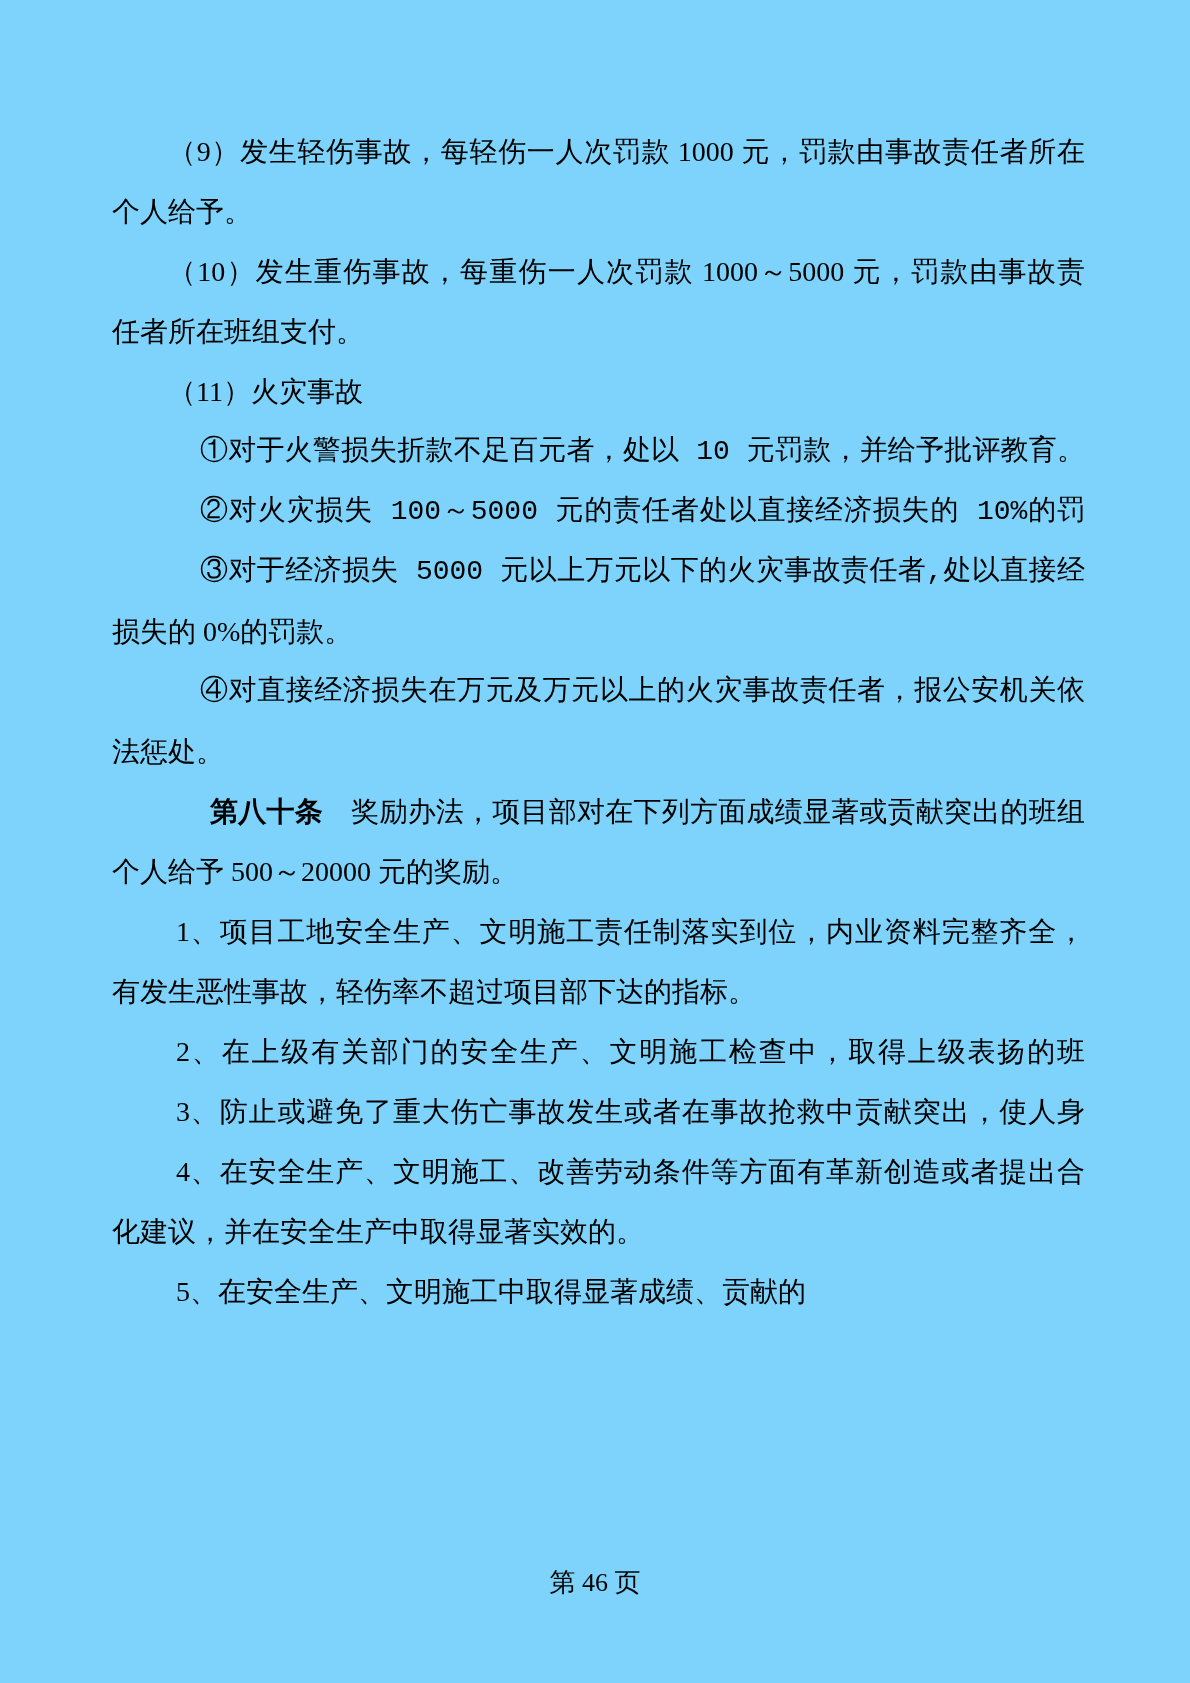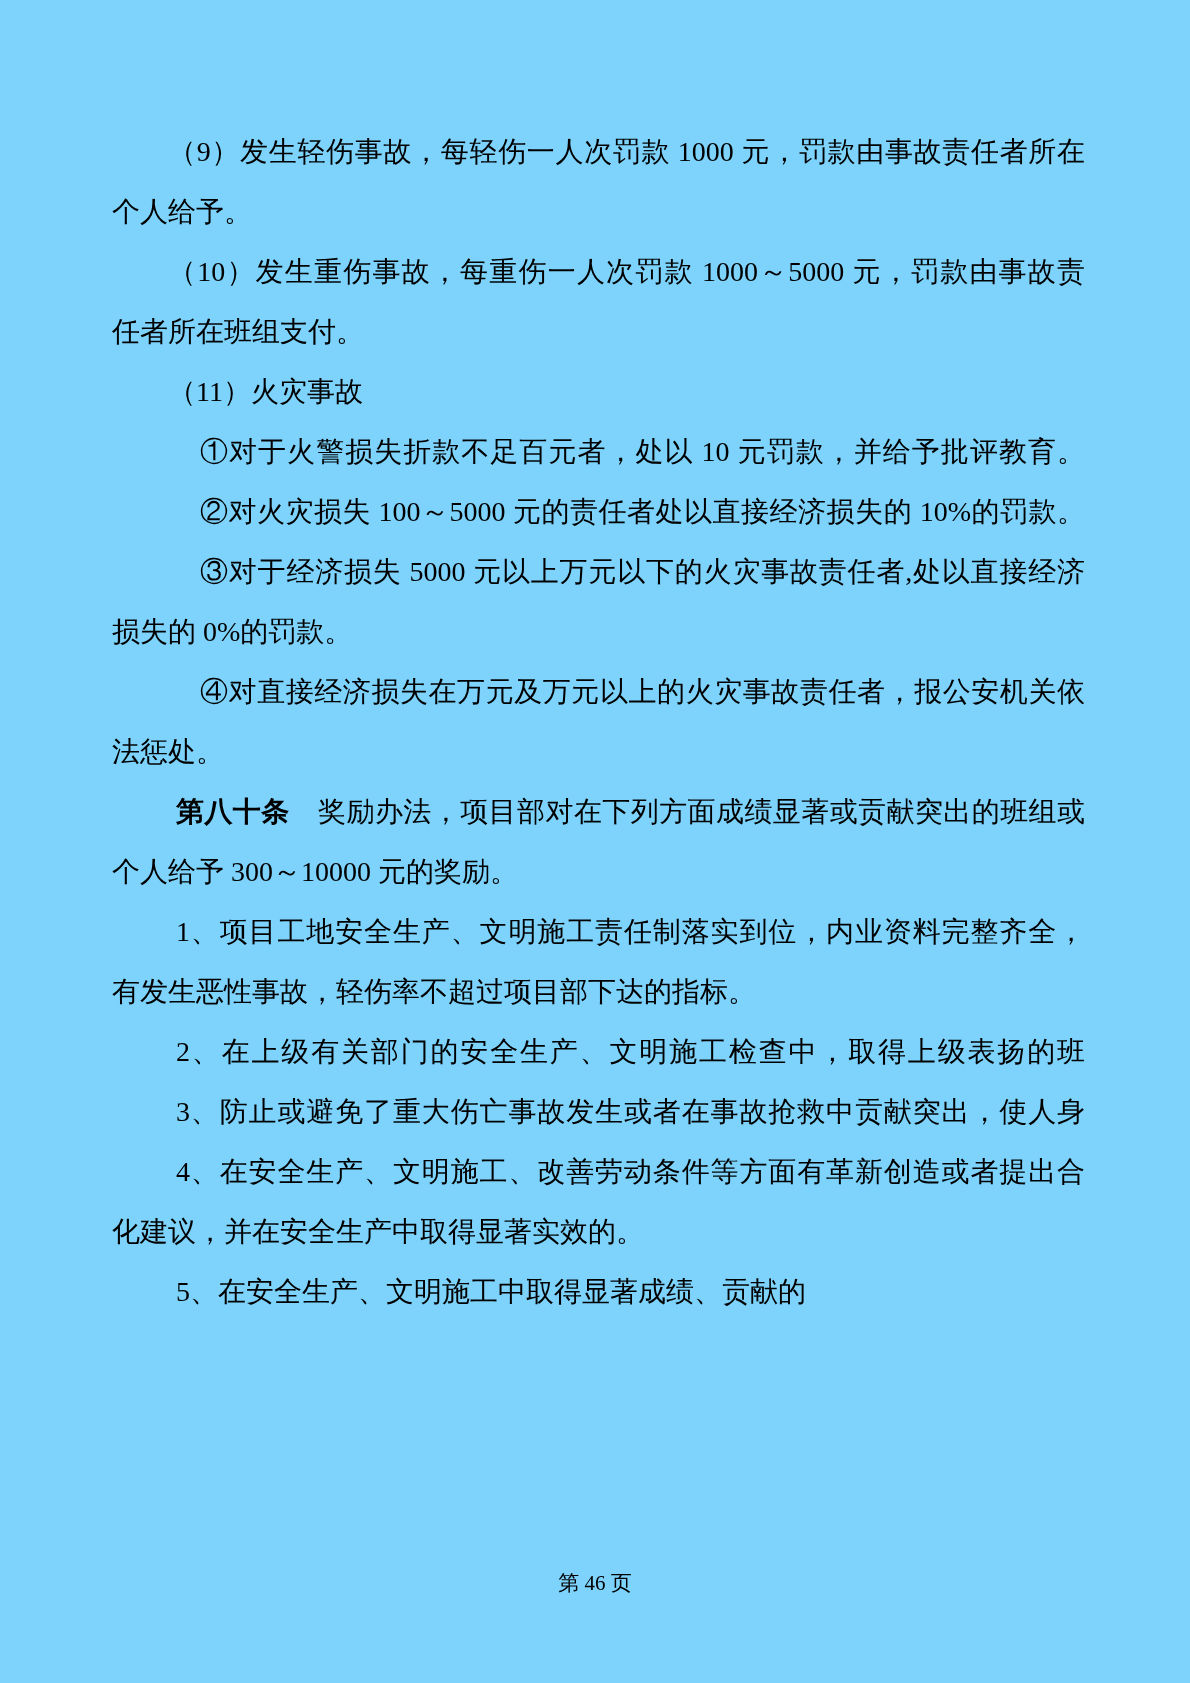--- a/index.html
+++ b/index.html
@@ -33,29 +33,29 @@
   
   .j {
     text-align: justify;
     text-align-last: justify;
   }
   
   .n2 { padding-left: 56px; }
   
   .b2 { padding-left: 64px; }
   
-  .n3 { padding-left: 88px; }
-  .bold { font-weight: bold; }
+  .n3 { padding-left: 88px; font-family: Liberation Mono, monospace; }
+  .bold { font-weight: bold; margin-left: 34px; }
   .footer {
     position: absolute;
     left: 0;
     top: 1568px;
     width: 100%;
     text-align: center;
-    font-size: 21px;
+    font-size: 26px;
     line-height: 30px;
     color: #000000;
   }
 </style>
 </head>
 <body>
 
 <div class="page">
   <div class="body-text">
     <div class="line n2 j">（9）发生轻伤事故，每轻伤一人次罚款 1000 元，罚款由事故责任者所在</div>
@@ -63,21 +63,21 @@
     <div class="line n2 j">（10）发生重伤事故，每重伤一人次罚款 1000～5000 元，罚款由事故责</div>
     <div class="line">任者所在班组支付。</div>
     <div class="line n2">（11）火灾事故</div>
     <div class="line n3 j">①对于火警损失折款不足百元者，处以 10 元罚款，并给予批评教育。</div>
     <div class="line n3 j">②对火灾损失 100～5000 元的责任者处以直接经济损失的 10%的罚款。</div>
     <div class="line n3 j">③对于经济损失 5000 元以上万元以下的火灾事故责任者,处以直接经济</div>
     <div class="line">损失的 0%的罚款。</div>
     <div class="line n3 j">④对直接经济损失在万元及万元以上的火灾事故责任者，报公安机关依</div>
     <div class="line">法惩处。</div>
     <div class="line b2 j"><span class="bold">第八十条</span><span>　奖励办法，项目部对在下列方面成绩显著或贡献突出的班组或</span></div>
-    <div class="line">个人给予 300～10000 元的奖励。</div>
+    <div class="line">个人给予 500～20000 元的奖励。</div>
     <div class="line b2 j">1、项目工地安全生产、文明施工责任制落实到位，内业资料完整齐全，没</div>
     <div class="line">有发生恶性事故，轻伤率不超过项目部下达的指标。</div>
     <div class="line b2 j">2、在上级有关部门的安全生产、文明施工检查中，取得上级表扬的班组。</div>
     <div class="line b2 j">3、防止或避免了重大伤亡事故发生或者在事故抢救中贡献突出，使人身安</div>
     <div class="line b2 j">4、在安全生产、文明施工、改善劳动条件等方面有革新创造或者提出合理</div>
     <div class="line">化建议，并在安全生产中取得显著实效的。</div>
     <div class="line b2">5、在安全生产、文明施工中取得显著成绩、贡献的</div>
   </div>
   <div class="footer">第 46 页</div>
 </div>

